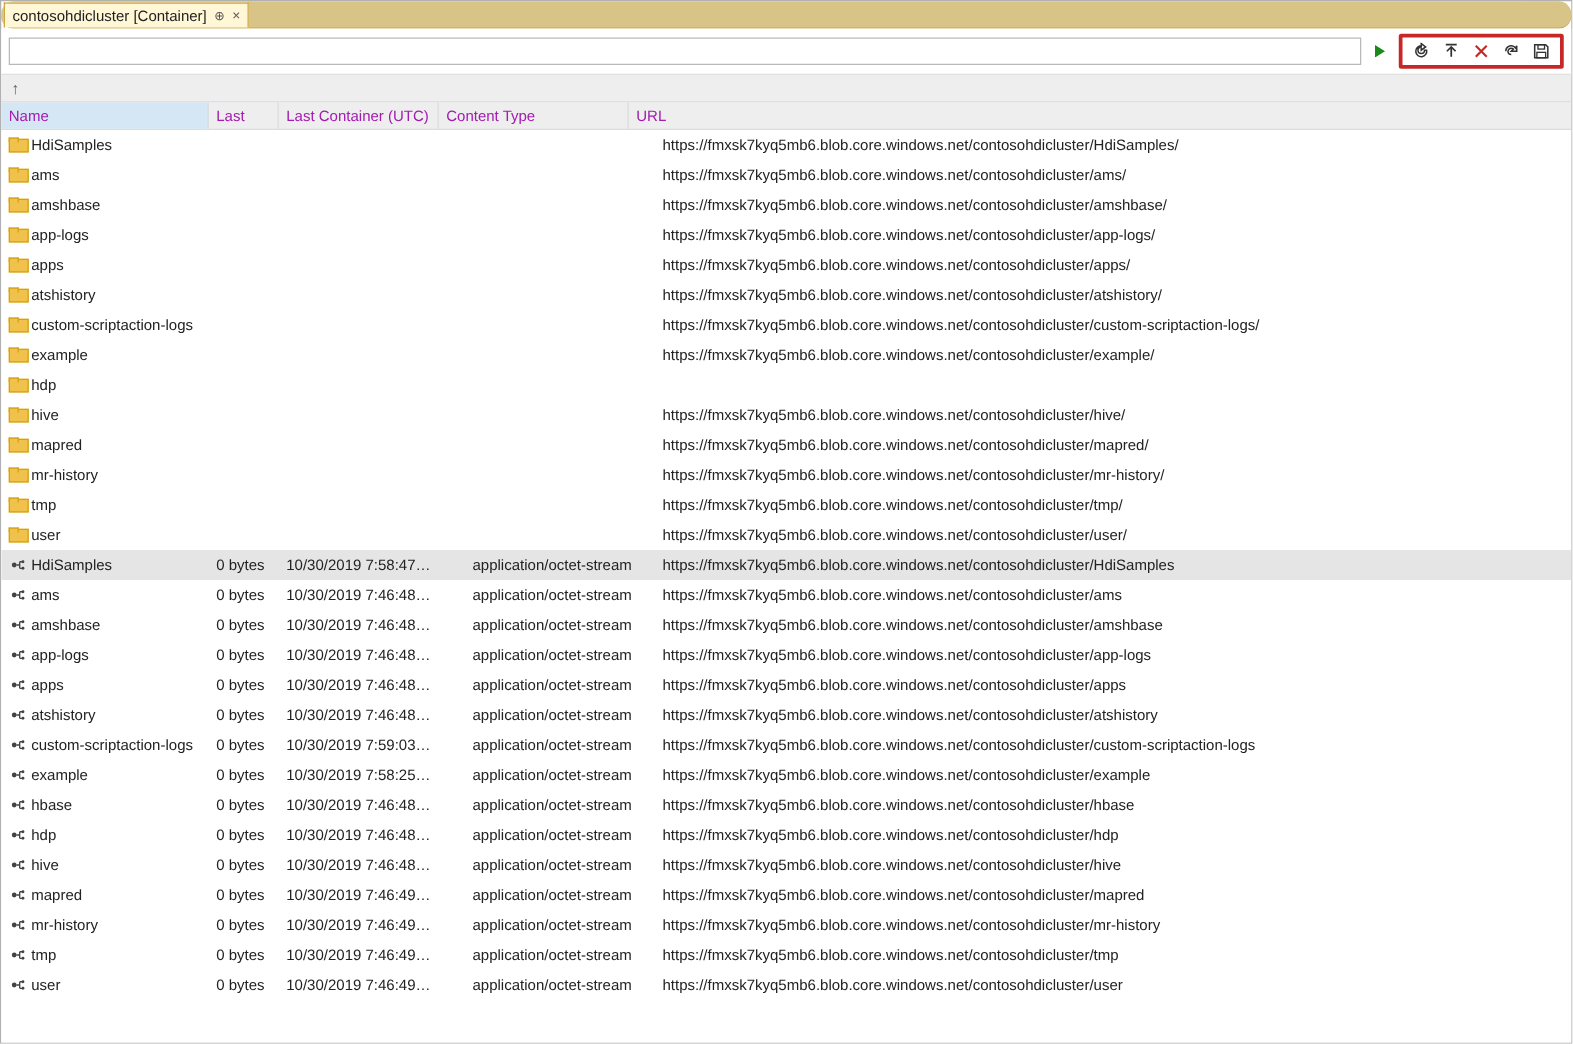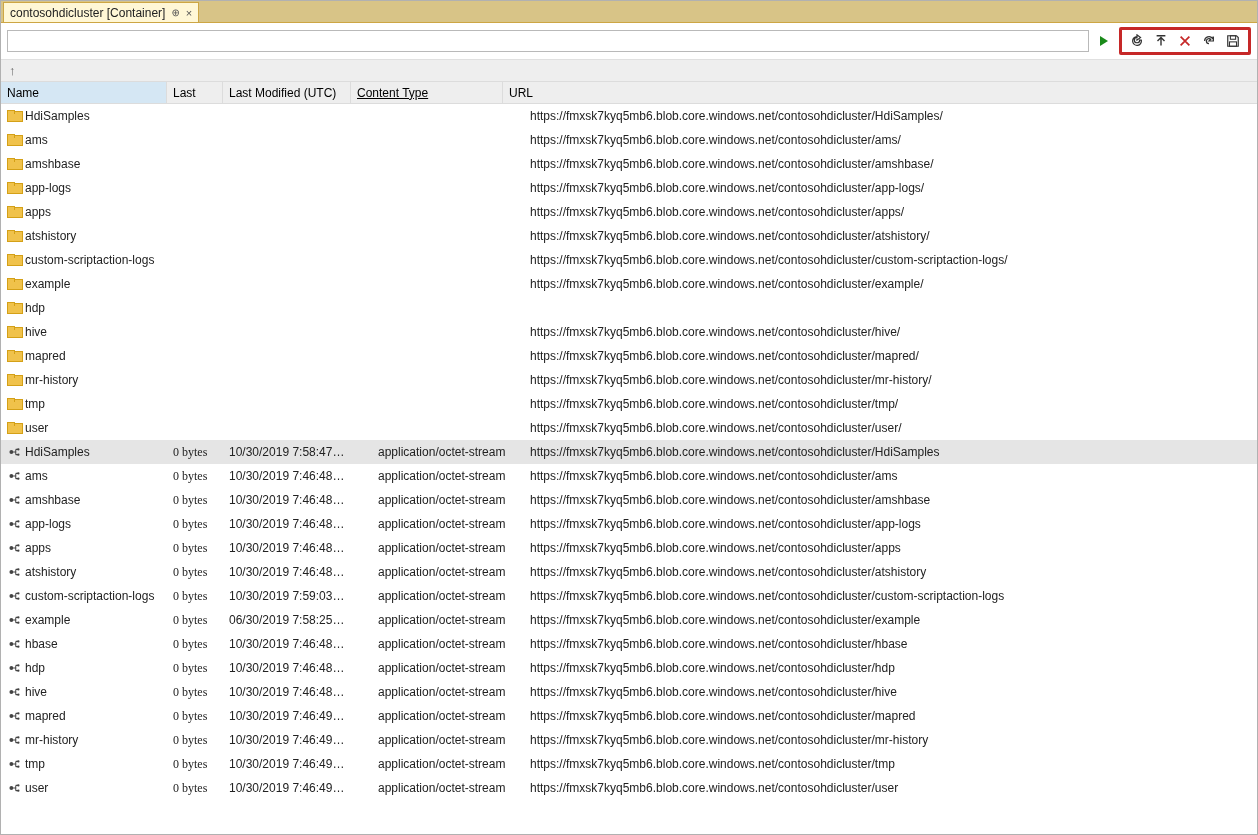--- a/index.html
+++ b/index.html
@@ -1,42 +1,42 @@
 <!DOCTYPE html>
 <html><head>
 <meta charset="utf-8">
 <style>
   * { box-sizing: border-box; margin: 0; padding: 0; }
   html, body { width: 1258px; height: 835px; font-family: "Segoe UI", Tahoma, sans-serif; font-size: 12px; color: #222; background: #fff; overflow: hidden; }
   .window { width: 100%; height: 100%; display: flex; flex-direction: column; border: 1px solid #b1b1b1; }
-  .tabbar { background: #d8c487; height: 22px; display: flex; align-items: flex-end; border-bottom: 1px solid #cda644; }
+  .tabbar { background: #d8c487; height: 22px; display: flex; align-items: flex-end; border-bottom: 1px solid #cda644; border-radius: 10px; }
   .tab { background: #fff7d6; height: 20px; padding: 0 6px; display: flex; align-items: center; gap: 6px; border: 1px solid #cda644; border-bottom: none; margin-left: 2px; }
   .tab .pin { font-size: 10px; color: #555; }
   .tab .close { font-size: 11px; color: #555; cursor: pointer; }
   .toolbar-row { display: flex; align-items: center; padding: 4px 6px; background: #fff; border-bottom: 1px solid #e0e0e0; gap: 4px; }
   .path-input { flex: 1; height: 22px; border: 1px solid #b9b9b9; padding: 0 4px; font-size: 12px; }
   .play-btn { width: 18px; height: 18px; display: flex; align-items: center; justify-content: center; color: #1a8a1a; cursor: pointer; margin: 0 2px; }
   .icon-group { display: flex; align-items: center; gap: 6px; padding: 2px 6px; border: 3px solid #c62828; border-radius: 2px; }
   .icon-btn { width: 18px; height: 18px; display: flex; align-items: center; justify-content: center; cursor: pointer; color: #333; }
   .icon-btn.red { color: #c62828; }
   .nav-row { height: 22px; background: #eeeeee; border-bottom: 1px solid #dcdcdc; display: flex; align-items: center; padding: 0 8px; }
   .up-arrow { color: #666; cursor: pointer; font-size: 13px; }
-  .headers { display: flex; height: 22px; background: #eeeeee; border-bottom: 1px solid #dcdcdc; font-size: 12px; color: #000000; }
+  .headers { display: flex; height: 22px; background: #eeeeee; border-bottom: 1px solid #dcdcdc; font-size: 12px; color: #a21caf; }
   .col { display: flex; align-items: center; padding: 0 6px; border-right: 1px solid #dcdcdc; cursor: pointer; }
   .col.name { width: 166px; background: #d5e7f4; }
   .col.size { width: 56px; }
   .col.modified { width: 128px; }
-  .col.ctype { width: 152px; text-decoration: underline; }
+  .col.ctype { width: 152px; }
   .col.url { flex: 1; border-right: none; }
   .rows { flex: 1; overflow-y: auto; background: #fff; }
   .row { display: flex; align-items: center; height: 24px; font-size: 12px; cursor: pointer; }
   .row.sel { background: #e5e5e5; }
   .cell { padding: 0 6px; overflow: hidden; white-space: nowrap; text-overflow: ellipsis; }
   .cell.name { width: 166px; display: flex; align-items: center; gap: 4px; }
-  .cell.size { width: 56px; font-family: Liberation Serif, serif; }
+  .cell.size { width: 56px; }
   .cell.modified { width: 128px; text-align: right; }
   .cell.ctype { width: 152px; margin-left: 21px; }
   .cell.url { flex: 1; }
   .folder-icon { width: 14px; height: 11px; display: inline-block; position: relative; }
   .folder-icon::before { content: ""; position: absolute; width: 14px; height: 9px; background: #f0c24b; border: 1px solid #d4a017; bottom: 0; left: 0; }
   .folder-icon::after { content: ""; position: absolute; width: 6px; height: 3px; background: #f0c24b; border: 1px solid #d4a017; border-bottom: none; top: -1px; left: 0; }
   .blob-icon { width: 14px; height: 14px; display: inline-flex; align-items: center; justify-content: center; }
   .blob-icon svg { width: 14px; height: 14px; }
 </style>
 </head>
@@ -90,21 +90,21 @@
     </div>
   </div>
 
   <div class="nav-row">
     <span class="up-arrow">↑</span>
   </div>
 
   <div class="headers">
     <div class="col name">Name</div>
     <div class="col size">Last</div>
-    <div class="col modified">Last Modified (UTC)</div>
+    <div class="col modified">Last Container (UTC)</div>
     <div class="col ctype">Content Type</div>
     <div class="col url">URL</div>
   </div>
 
   <div class="rows" id="rows">
       <div class="row">
         <div class="cell name">
           <span class="folder-icon"></span>
           <span>HdiSamples</span>
         </div>
@@ -367,21 +367,21 @@
             <svg viewBox="0 0 16 16">
               <circle cx="5" cy="8" r="2.2" fill="#444"></circle>
               <path d="M7 8h3M10 5l3 0M10 11l3 0M10 8v-3M10 8v3" stroke="#444" stroke-width="1.2" fill="none"></path>
               <circle cx="13" cy="5" r="1.3" fill="#444"></circle>
               <circle cx="13" cy="11" r="1.3" fill="#444"></circle>
             </svg>
           </span>
           <span>example</span>
         </div>
         <div class="cell size">0 bytes</div>
-        <div class="cell modified">06/30/2019 7:58:25 PM</div>
+        <div class="cell modified">10/30/2019 7:58:25 PM</div>
         <div class="cell ctype">application/octet-stream</div>
         <div class="cell url">https://fmxsk7kyq5mb6.blob.core.windows.net/contosohdicluster/example</div>
       </div>
       <div class="row">
         <div class="cell name">
           <span class="blob-icon">
             <svg viewBox="0 0 16 16">
               <circle cx="5" cy="8" r="2.2" fill="#444"></circle>
               <path d="M7 8h3M10 5l3 0M10 11l3 0M10 8v-3M10 8v3" stroke="#444" stroke-width="1.2" fill="none"></path>
               <circle cx="13" cy="5" r="1.3" fill="#444"></circle>

